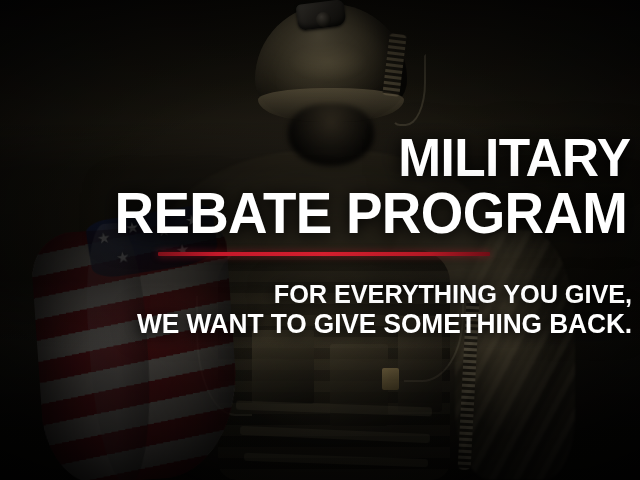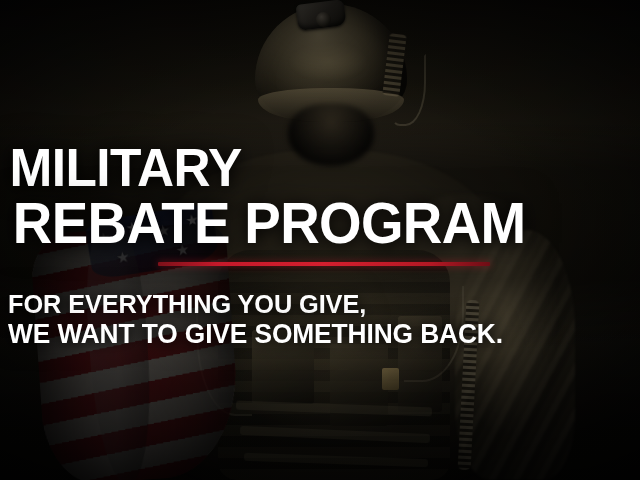--- a/index.html
+++ b/index.html
@@ -200,22 +200,21 @@
   }
   .text-scrim {
     position:absolute; left:0; top:120px; width:640px; height:230px;
     background:linear-gradient(180deg, rgba(0,0,0,0) 0%, rgba(0,0,0,.40) 22%, rgba(0,0,0,.46) 70%, rgba(0,0,0,0) 100%);
   }
 
   
   .content {
     position:absolute; inset:0;
     display:flex; flex-direction:column; align-items:center;
-    text-align:left;
-    margin-top:10px;
+    text-align:right;
   }
 
   .headline {
     color:#fff;
     font-weight:700;
     letter-spacing:-0.012em;
     line-height:.96;
     text-shadow:0 2px 14px rgba(0,0,0,.85), 0 0 34px rgba(0,0,0,.6);
     white-space:nowrap;
   }

